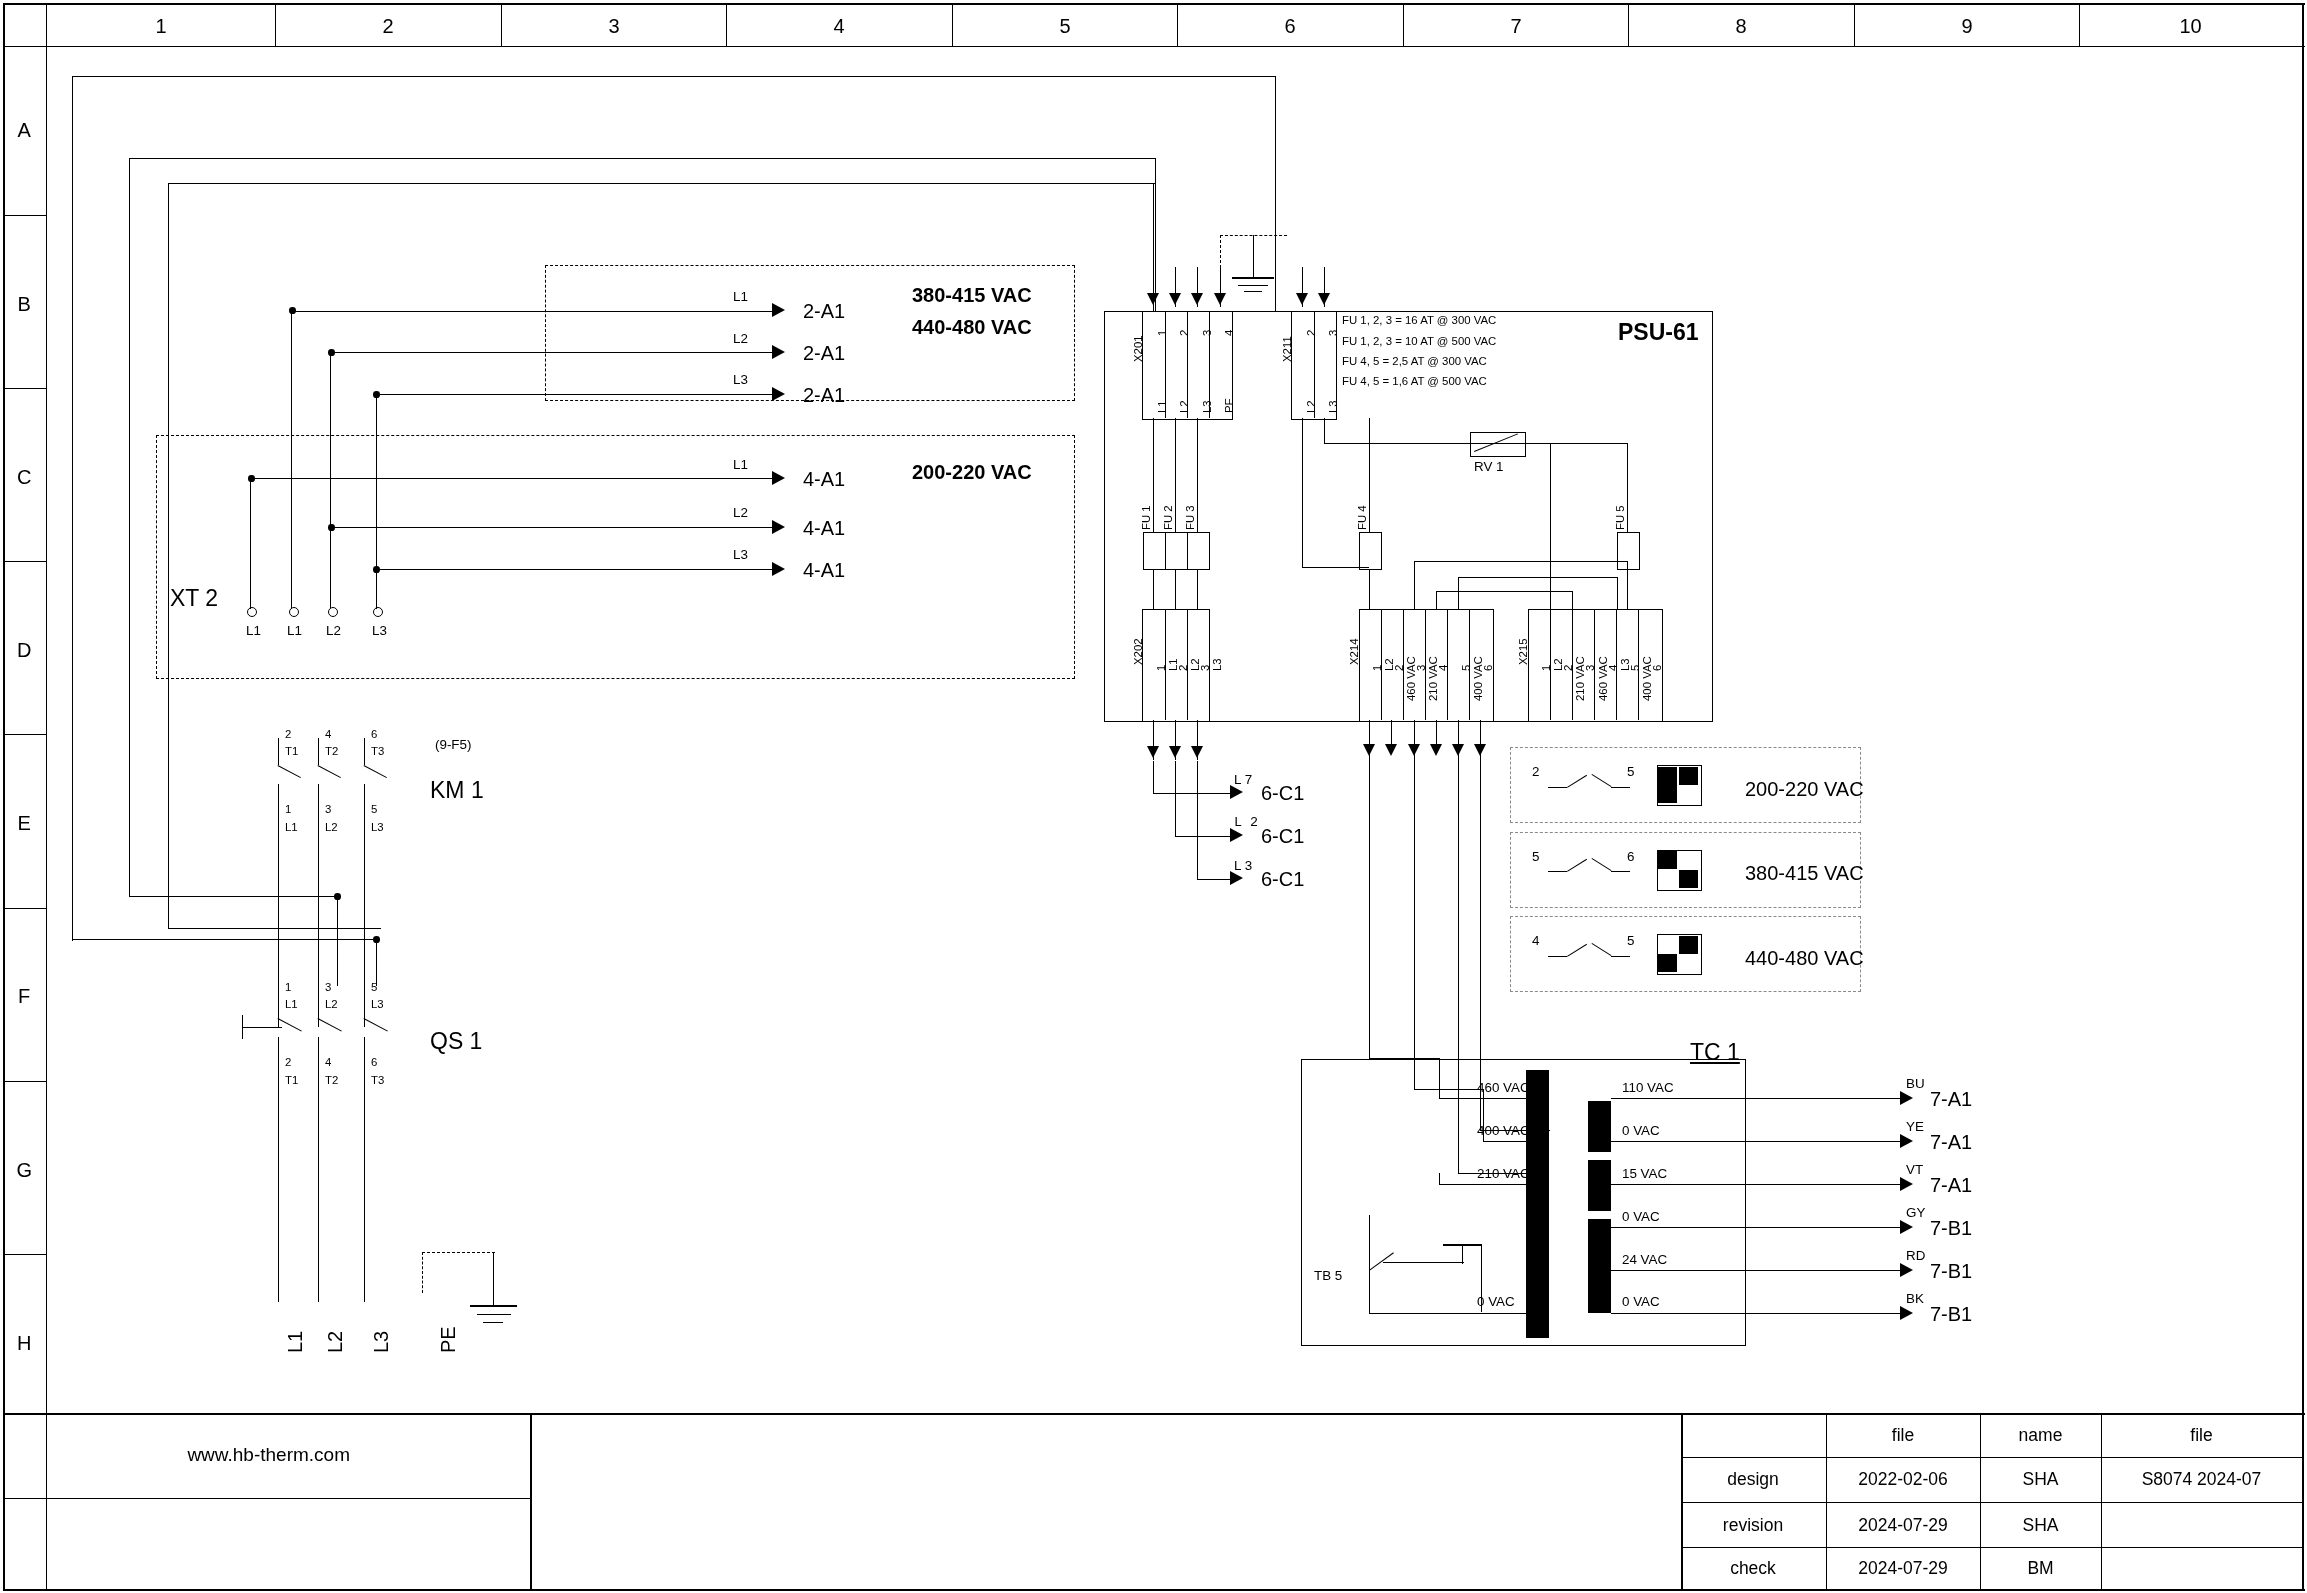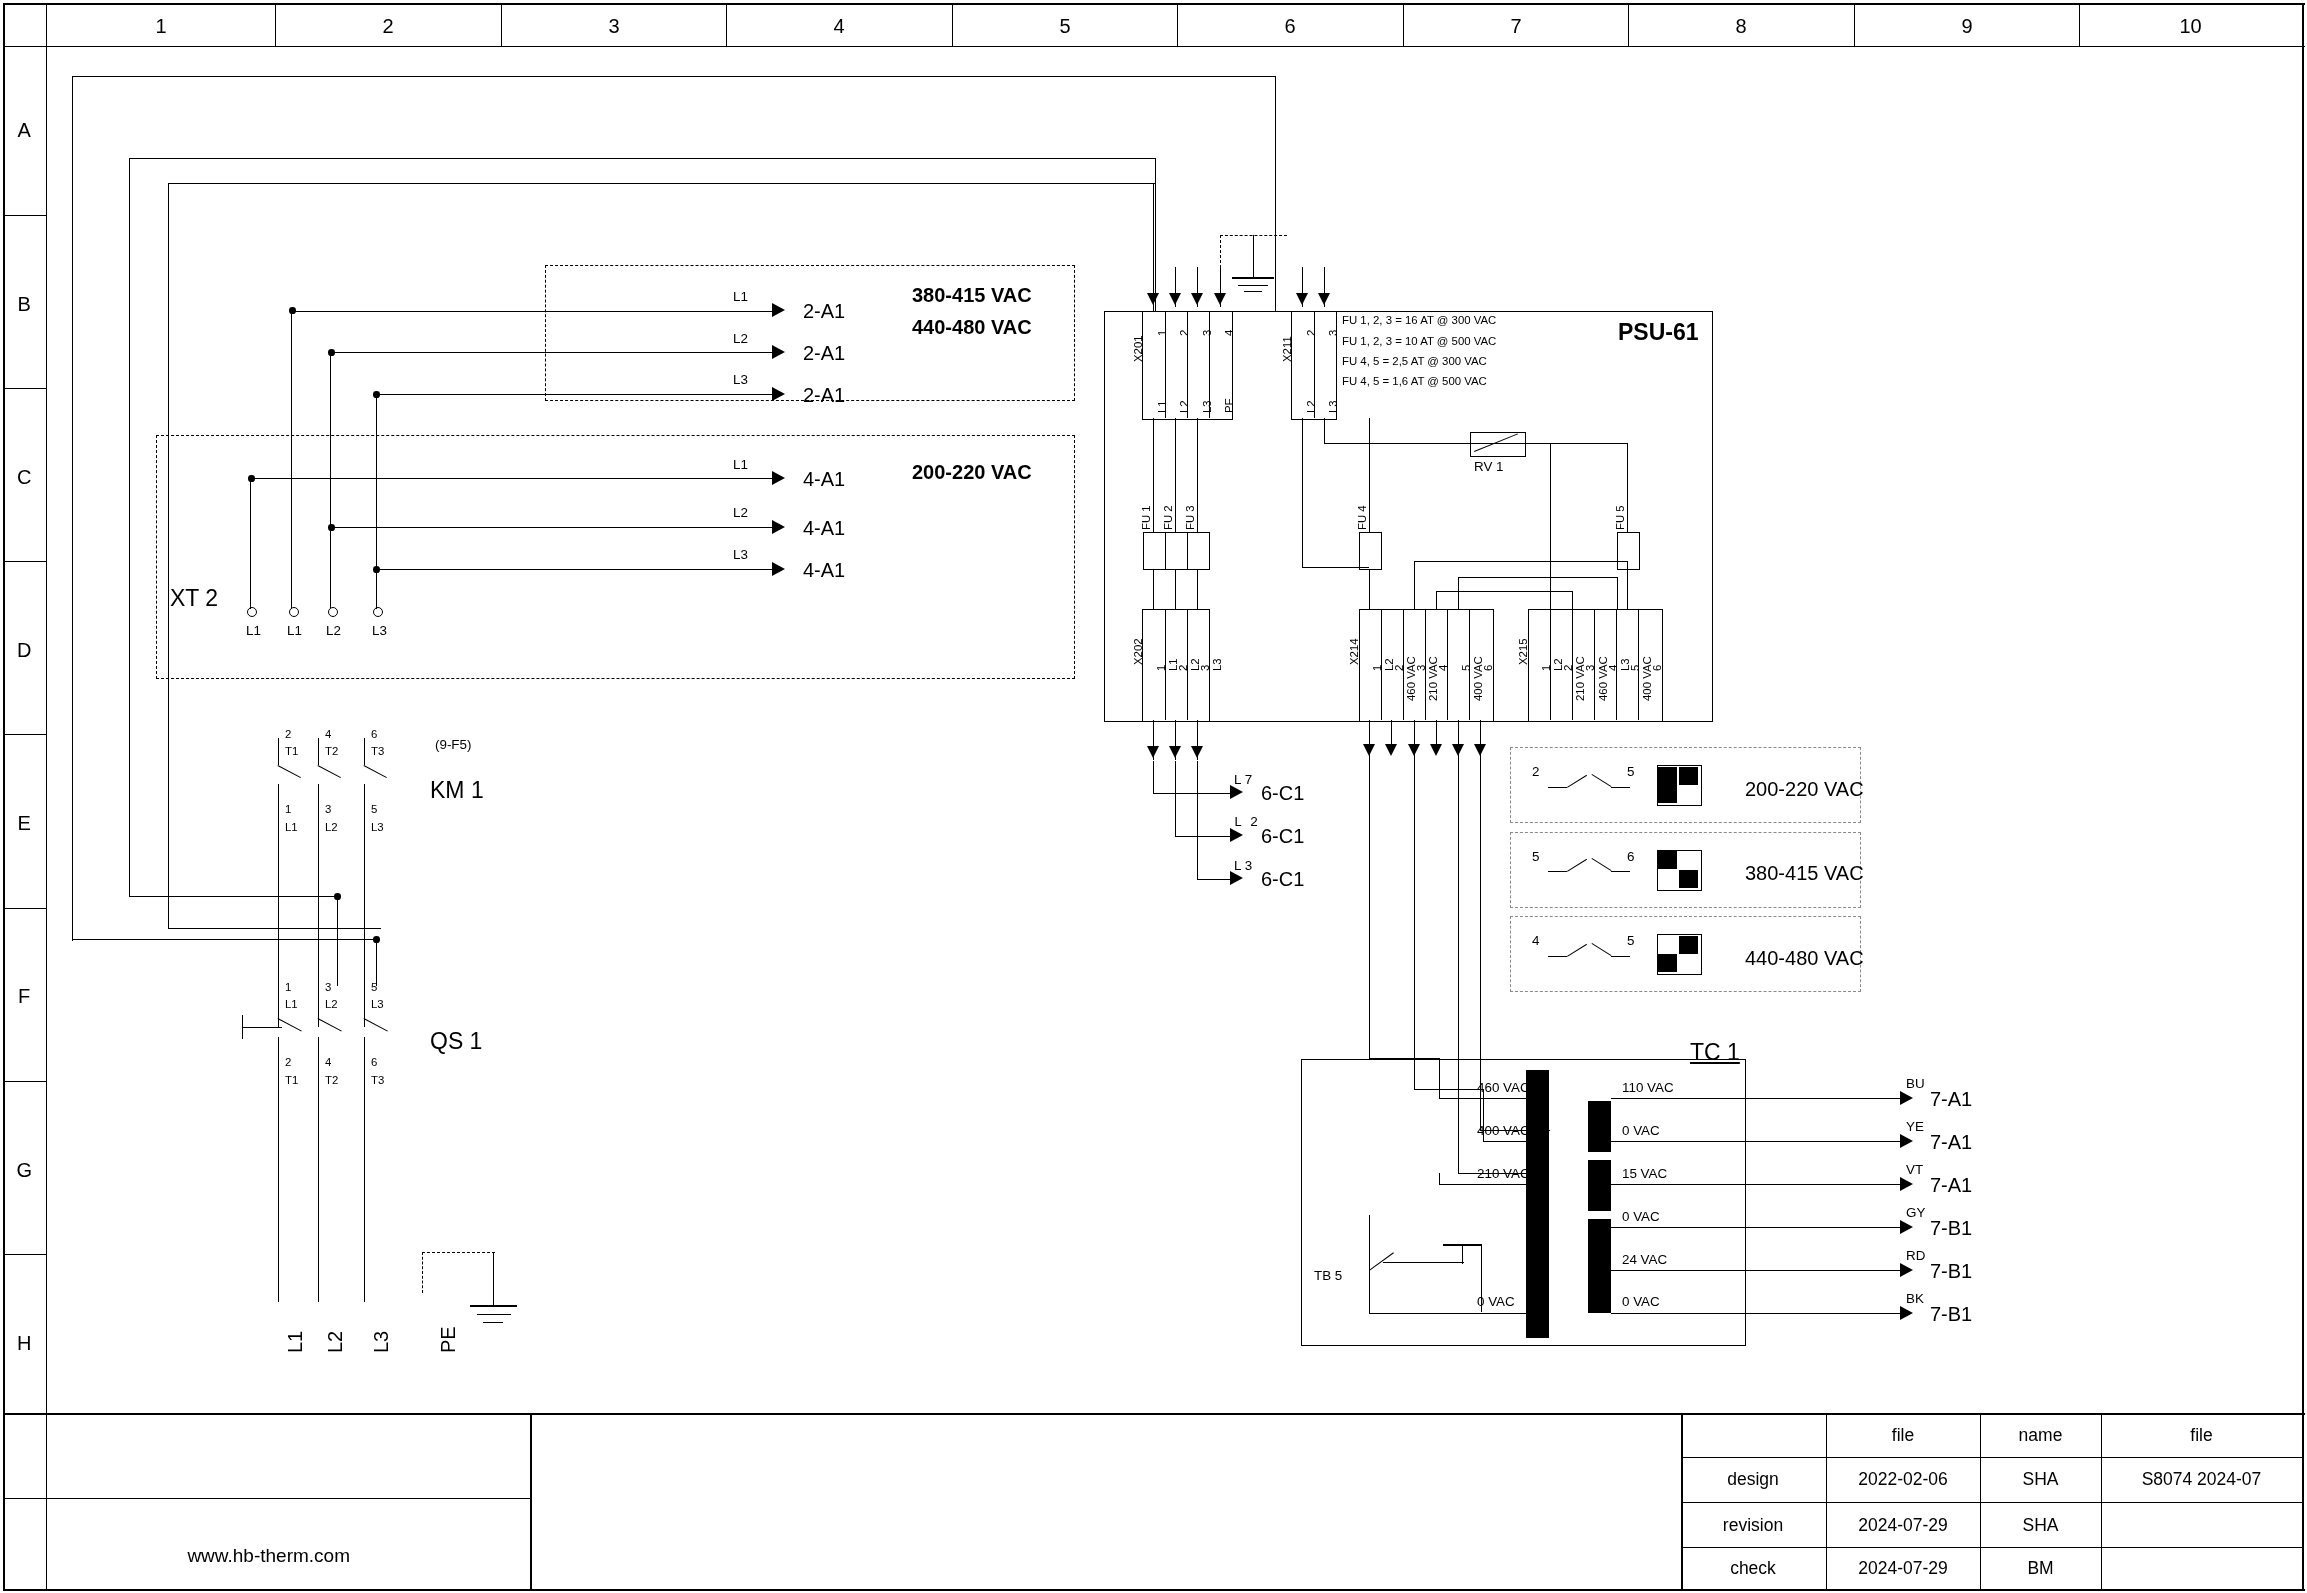--- a/index.html
+++ b/index.html
@@ -533,21 +533,21 @@
   <div class="ln v3" style="left:1681px; top:1413px; height:178px;"></div>
   <div class="ln v" style="left:1826px; top:1413px; height:178px;"></div>
   <div class="ln v" style="left:1980px; top:1413px; height:178px;"></div>
   <div class="ln v" style="left:2101px; top:1413px; height:178px;"></div>
   <div class="ln h" style="left:1681px; top:1457px; width:621px;"></div>
   <div class="ln h" style="left:1681px; top:1502px; width:621px;"></div>
   <div class="ln h" style="left:1681px; top:1547px; width:621px;"></div>
   <div class="ln h" style="left:2101px; top:1502px; width:201px;"></div>
   <div class="ln h" style="left:2.7px; top:1498px; width:528px;"></div>
 
-  <div class="title-cell" style="left:6.7px; top:1536px; width:524px; height:40px; font-size:19px;">www.hb-therm.com</div>
+  <div class="title-cell" style="left:6.7px; top:1435px; width:524px; height:40px; font-size:19px;">www.hb-therm.com</div>
 
 
   <div class="title-cell" style="left:1826px; top:1416px; width:154px; height:39px;">file</div>
   <div class="title-cell" style="left:1980px; top:1416px; width:121px; height:39px;">name</div>
   <div class="title-cell" style="left:2101px; top:1416px; width:201px; height:39px;">file</div>
 
   <div class="title-cell" style="left:1681px; top:1458px; width:144px; height:43px;">design</div>
   <div class="title-cell" style="left:1826px; top:1458px; width:154px; height:43px;">2022-02-06</div>
   <div class="title-cell" style="left:1980px; top:1458px; width:121px; height:43px;">SHA</div>
   <div class="title-cell" style="left:2101px; top:1458px; width:201px; height:43px;">S8074 2024-07</div>

